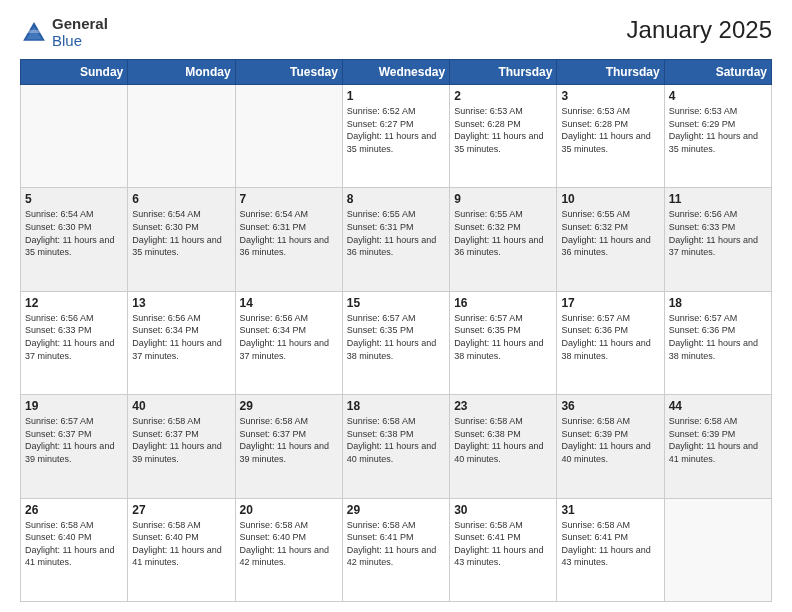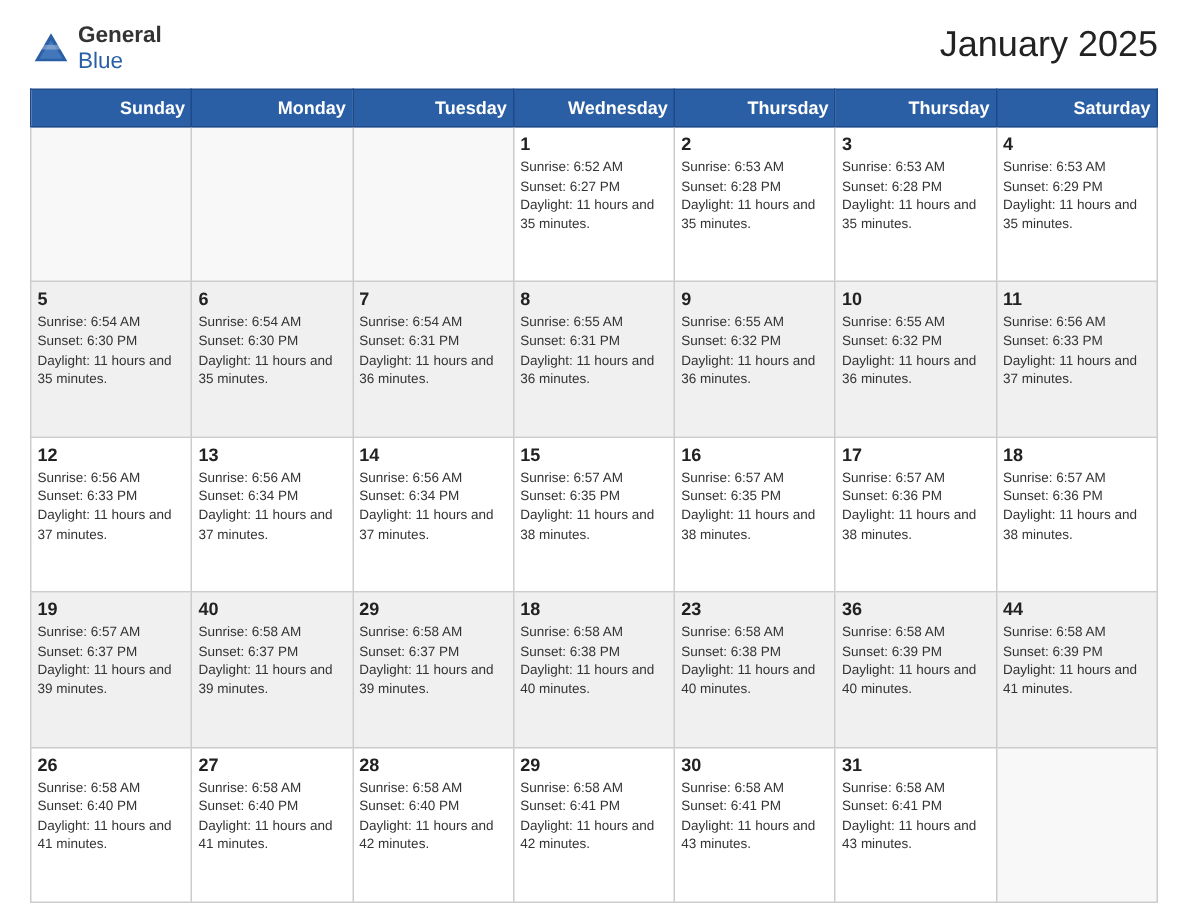--- a/index.html
+++ b/index.html
@@ -251,21 +251,21 @@
         <tr>
           <td>
             <span class="day-number">26</span>
             <div class="day-info">Sunrise: 6:58 AM<br>Sunset: 6:40 PM<br>Daylight: 11 hours and 41 minutes.</div>
           </td>
           <td>
             <span class="day-number">27</span>
             <div class="day-info">Sunrise: 6:58 AM<br>Sunset: 6:40 PM<br>Daylight: 11 hours and 41 minutes.</div>
           </td>
           <td>
-            <span class="day-number">28</span>
+            <span class="day-number">20</span>
             <div class="day-info">Sunrise: 6:58 AM<br>Sunset: 6:40 PM<br>Daylight: 11 hours and 42 minutes.</div>
           </td>
           <td>
             <span class="day-number">29</span>
             <div class="day-info">Sunrise: 6:58 AM<br>Sunset: 6:41 PM<br>Daylight: 11 hours and 42 minutes.</div>
           </td>
           <td>
             <span class="day-number">30</span>
             <div class="day-info">Sunrise: 6:58 AM<br>Sunset: 6:41 PM<br>Daylight: 11 hours and 43 minutes.</div>
           </td>

